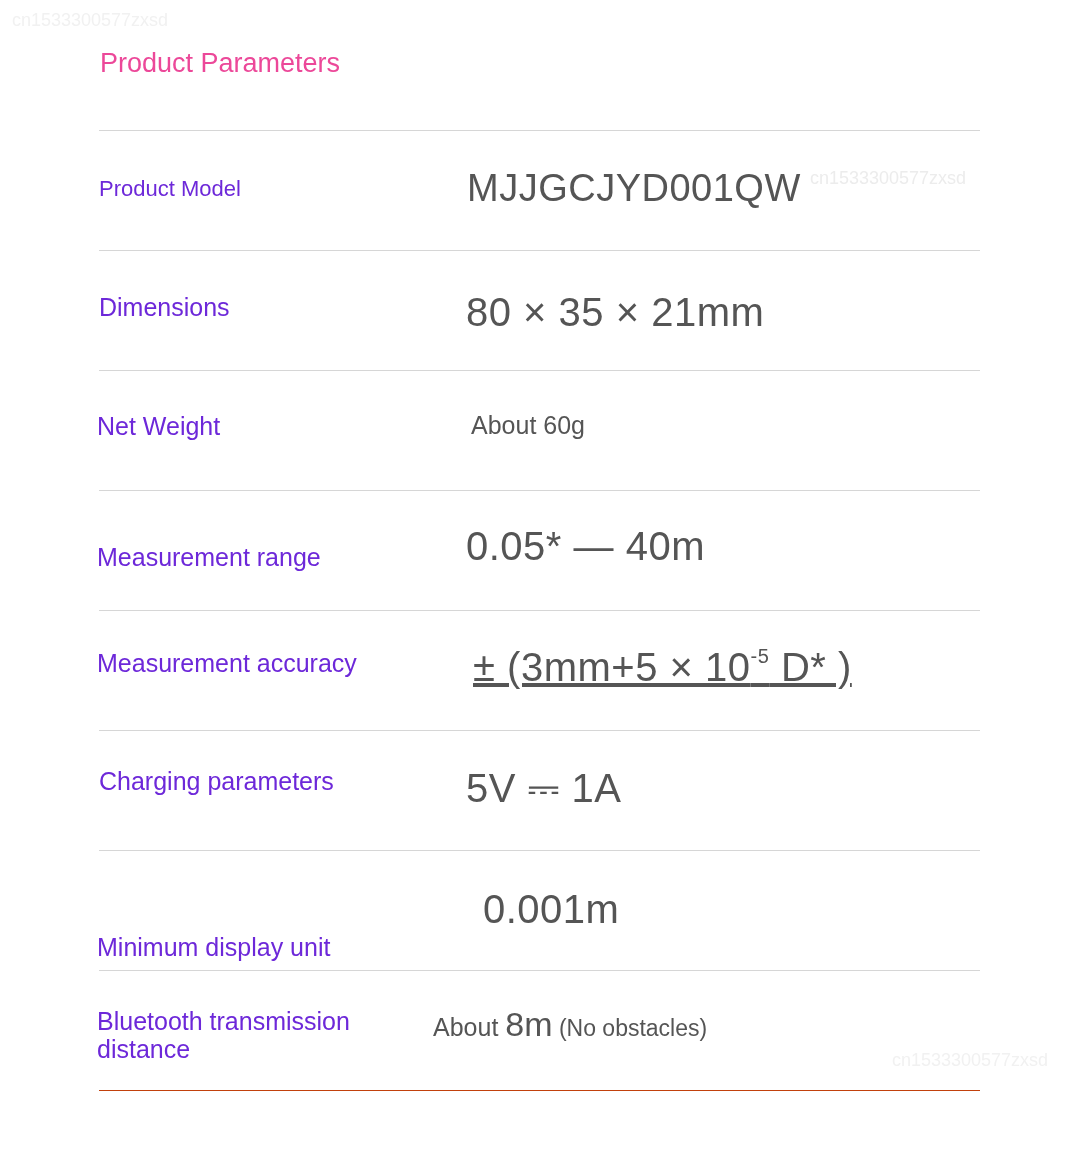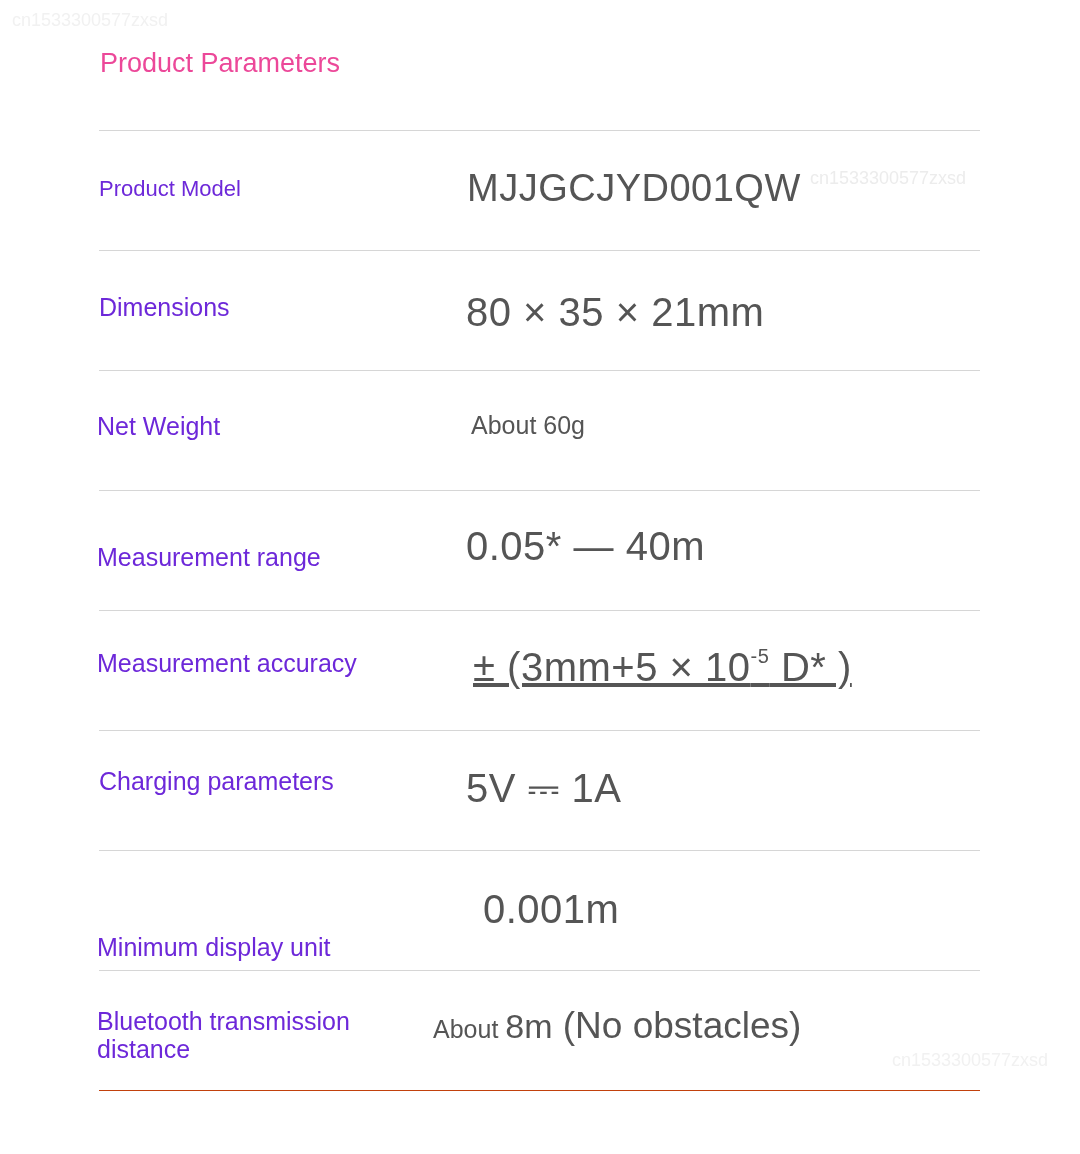--- a/index.html
+++ b/index.html
@@ -52,15 +52,15 @@
   <div class="row">
     <span class="label" style="top:36px;">Charging parameters</span>
     <span class="value big" style="left:367px;top:35px;">5V ⎓ 1A</span>
   </div>
   <div class="row">
     <span class="label" style="top:44px;left:-2px;margin-top:38px;">Minimum display unit</span>
     <span class="value big" style="left:367px;top:36px;margin-left:17px;">0.001m</span>
   </div>
   <div class="row">
     <span class="label" style="top:36px;left:-2px;width:300px;white-space:normal;">Bluetooth transmission distance</span>
-    <span class="value" style="left:334px;top:34px;"><span class="small">About </span><span class="mid" style="font-size:34px;">8m</span><span class="mid" style="font-size:37px;"> (No obstacles)</span></span>
+    <span class="value" style="left:334px;top:34px;"><span class="small">About </span><span class="mid" style="font-size:34px;">8m</span><span class="mid" style="font-size:23px;"> (No obstacles)</span></span>
   </div>
 </div>
 
 </body></html>

